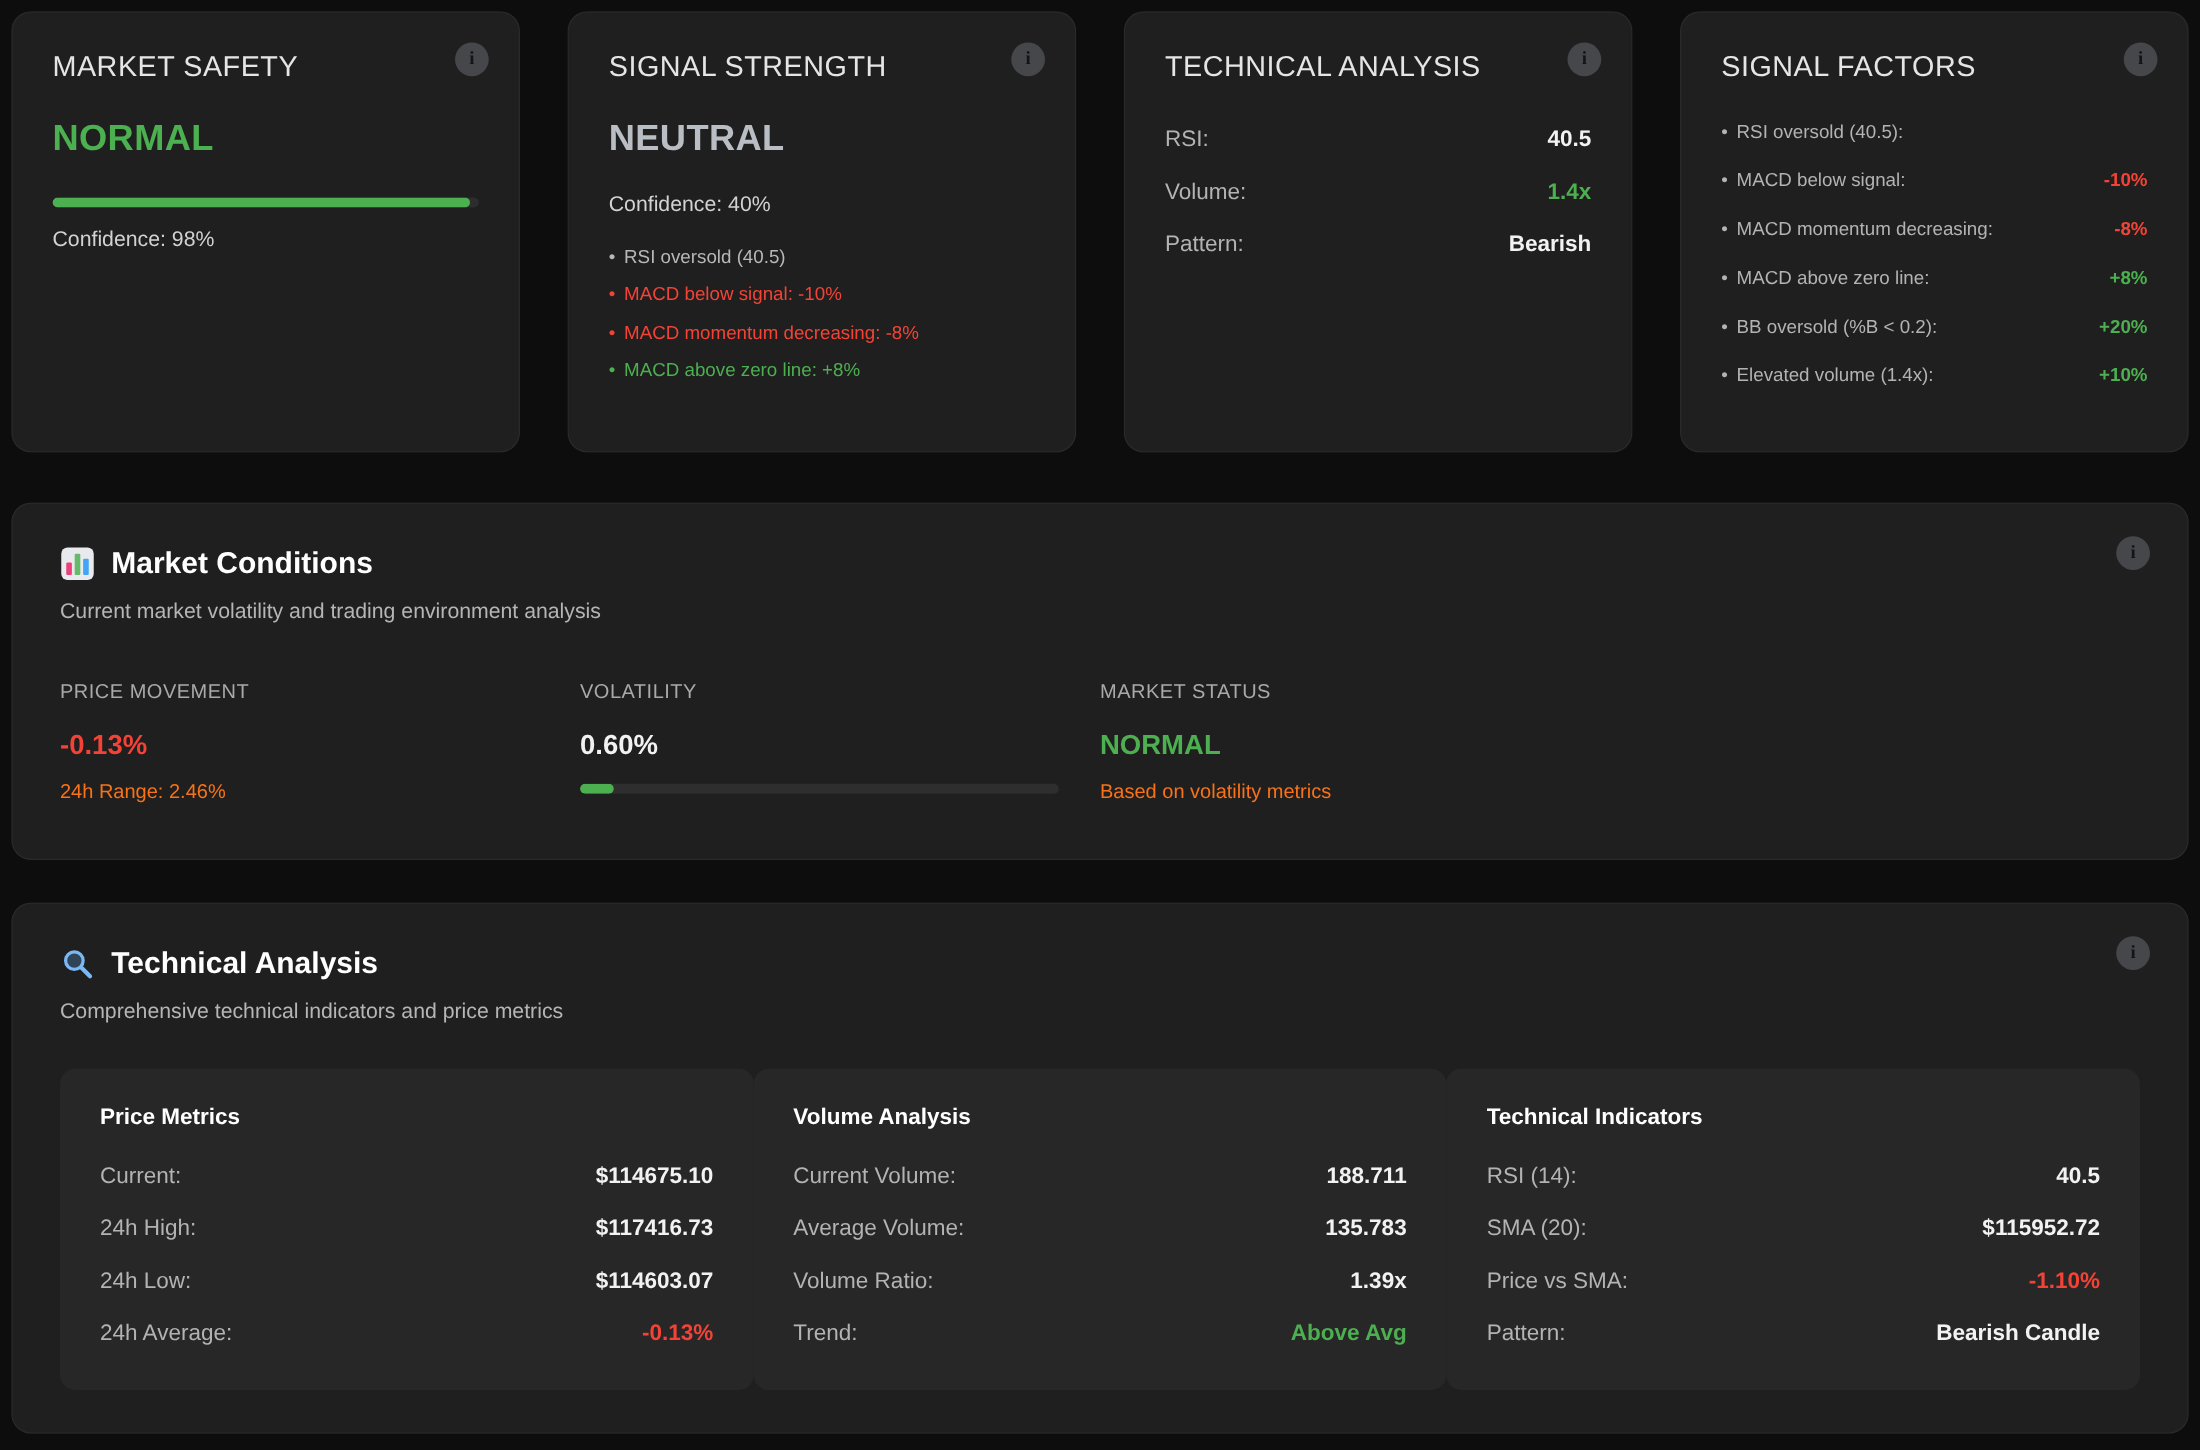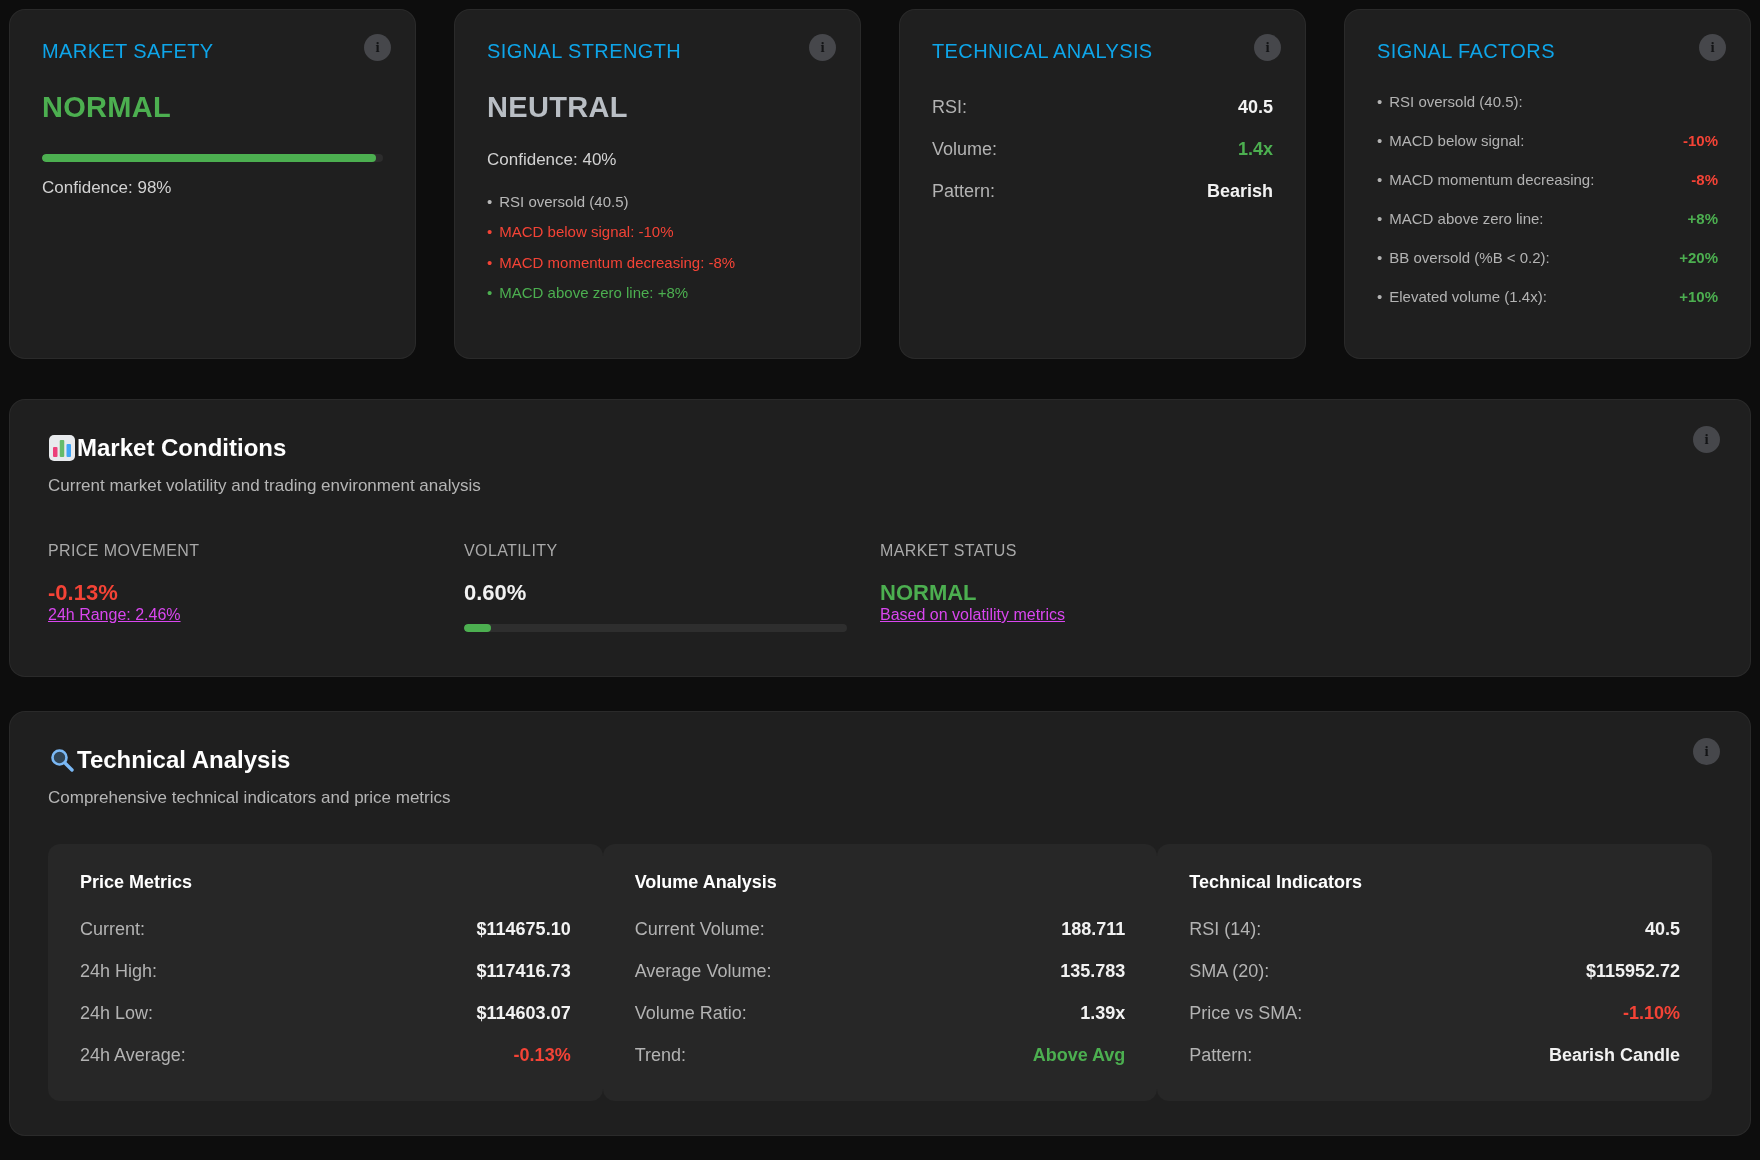--- a/index.html
+++ b/index.html
@@ -15,21 +15,21 @@
   .card {
     background: #1f1f1f;
     border: 1px solid rgba(255,255,255,0.05);
     border-radius: 16px;
     padding: 30px 32px;
     position: relative;
   }
   .top-card { min-height: 350px; }
   .card-head { display: flex; justify-content: space-between; align-items: flex-start; }
   .card-title {
-    font-size: 20px; font-weight: 400; color: #0ea5e9; letter-spacing: 0.4px;
+    font-size: 23px; font-weight: 400; color: #e5e5e5; letter-spacing: 0.4px;
   }
   .info-btn {
     width: 27px; height: 27px; border-radius: 50%;
     background: #46474b; color: #131416;
     font-weight: 700; font-size: 15px; font-family: "Liberation Serif", serif;
     display: flex; align-items: center; justify-content: center;
     flex: none; margin: -6px -8px 0 0; cursor: pointer; user-select: none;
   }
   .section-info { position: absolute; top: 26px; right: 30px; margin: 0; }
   .status { font-size: 29px; font-weight: 700; margin-top: 28px; letter-spacing: 0.3px; }
@@ -46,27 +46,27 @@
   .factor-list { list-style: none; margin-top: 22px; }
   .factor-list li { font-size: 15px; margin-top: 10px; line-height: 1.35; }
   .blt { margin-right: 7px; }
   .kv-rows { margin-top: 34px; }
   .kv-row { display: flex; justify-content: space-between; align-items: baseline; font-size: 18px; margin-bottom: 21px; }
   .kv-row .k { color: #b3b3b3; }
   .kv-row .v { font-weight: 700; }
   .sf-rows { margin-top: 30px; }
   .sf-rows .kv-row { font-size: 15px; margin-bottom: 22px; }
   .section-card { margin-top: 40px; padding: 34px 38px; }
-  .section-head { display: flex; align-items: center; gap: 1px; }
+  .section-head { display: flex; align-items: center; gap: 13px; }
   .section-title { font-size: 24px; font-weight: 700; color: #ffffff; }
   .section-sub { margin-top: 14px; font-size: 17px; color: #b5b5b5; }
   .metrics-grid { display: grid; grid-template-columns: repeat(4, 1fr); margin-top: 46px; padding-bottom: 10px; }
   .metric-header { font-size: 16px; color: #a9a9a9; letter-spacing: 0.4px; }
   .metric-value { font-size: 22px; font-weight: 700; margin-top: 20px; }
-  .metric-sub { font-size: 16px; color: #d946ef; margin-top: 0; text-decoration: underline; }
+  .metric-sub { font-size: 16px; color: #f97316; margin-top: 16px; }
   .vol-track { width: 92%; margin-top: 18px; background: #2e2e2e; }
   .panels-grid { display: grid; grid-template-columns: repeat(3, 1fr); margin-top: 36px; }
   .panel { background: #272727; border-radius: 12px; padding: 28px 32px 14px 32px; }
   .panel-title { font-size: 18px; font-weight: 700; color: #ffffff; margin-bottom: 26px; }
   .icon-badge { display: inline-flex; flex: none; }
 </style>
 </head>
 <body>
 
 <div>

